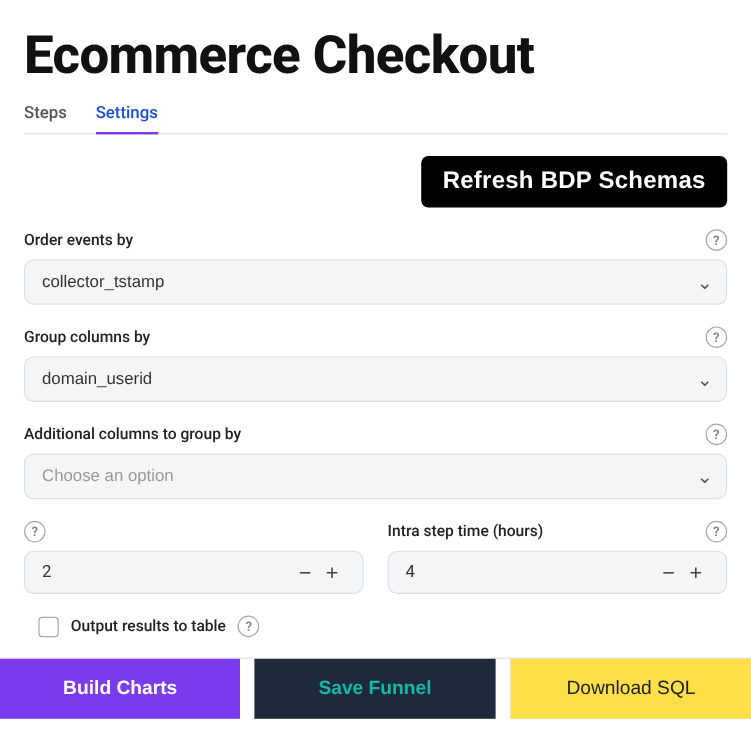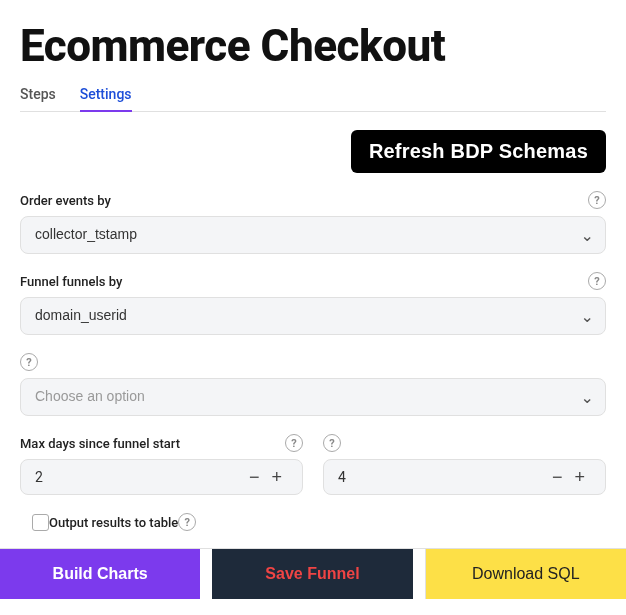--- a/index.html
+++ b/index.html
@@ -139,20 +139,21 @@
       cursor: pointer;
       font-size: 18px;
       color: #444;
       padding: 0 6px;
       line-height: 1;
       font-weight: 400;
     }
     .checkbox-row {
       display: flex;
       align-items: center;
+      gap: 10px;
       margin-bottom: 22px;
       padding: 0 12px;
     }
     .checkbox-input {
       width: 17px;
       height: 17px;
       border: 1.5px solid #aaa;
       border-radius: 3px;
       background: #fff;
       cursor: pointer;
@@ -179,21 +180,21 @@
       border: none;
       padding: 16px 0;
       font-size: 16px;
       font-weight: 700;
       cursor: pointer;
       border-radius: 0;
     }
     .btn-save {
       flex: 1;
       background: #1e2a3a;
-      color: #ef4444;
+      color: #14b8a6;
       border: none;
       padding: 16px 0;
       font-size: 16px;
       font-weight: 600;
       cursor: pointer;
     }
     .btn-download {
       flex: 1;
       background: #fde047;
       color: #222;
@@ -228,57 +229,58 @@
     <div class="select-wrapper">
       <select class="select-field">
         <option value="collector_tstamp" selected="">collector_tstamp</option>
       </select>
       <span class="chevron-down">⌄</span>
     </div>
   </div>
 
   <div class="form-group">
     <div class="form-label-row">
-      <span class="form-label">Funnel funnels by</span>
+      <span class="form-label">Group columns by</span>
       <div class="help-icon">?</div>
     </div>
     <div class="select-wrapper">
       <select class="select-field">
         <option value="domain_userid" selected="">domain_userid</option>
       </select>
       <span class="chevron-down">⌄</span>
     </div>
   </div>
 
   <div class="form-group">
     <div class="form-label-row">
+      <span class="form-label">Additional columns to group by</span>
       <div class="help-icon">?</div>
     </div>
     <div class="select-wrapper">
       <select class="select-field placeholder">
         <option value="" selected="">Choose an option</option>
       </select>
       <span class="chevron-down">⌄</span>
     </div>
   </div>
 
   <div class="two-col">
     <div class="col-half">
       <div class="form-label-row">
-        <span class="form-label">Max days since funnel start</span>
         <div class="help-icon">?</div>
       </div>
       <div class="stepper-row">
         <span class="stepper-value">2</span>
         <button class="stepper-btn">−</button>
         <button class="stepper-btn">+</button>
       </div>
     </div>
     <div class="col-half">
       <div class="form-label-row">
+        <span class="form-label">Intra step time (hours)</span>
         <div class="help-icon">?</div>
       </div>
       <div class="stepper-row">
         <span class="stepper-value">4</span>
         <button class="stepper-btn">−</button>
         <button class="stepper-btn">+</button>
       </div>
     </div>
   </div>
 

